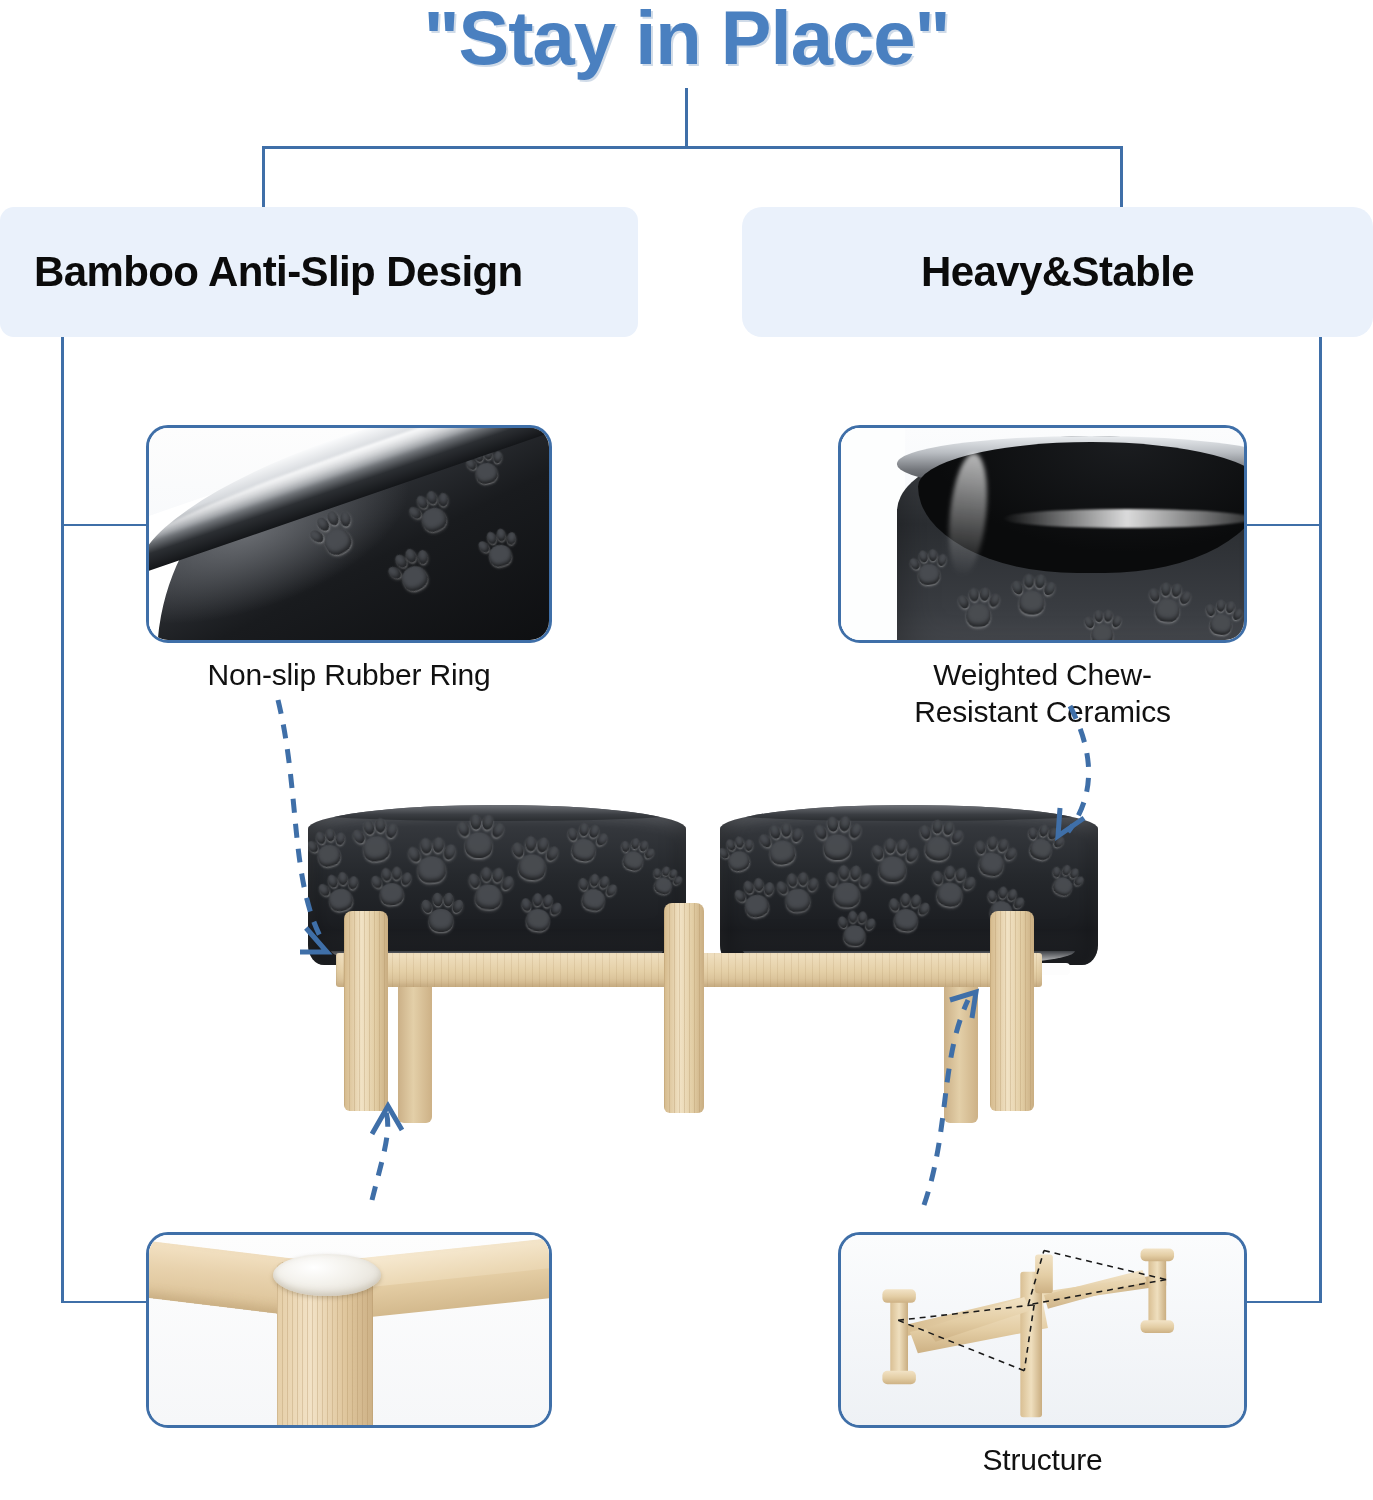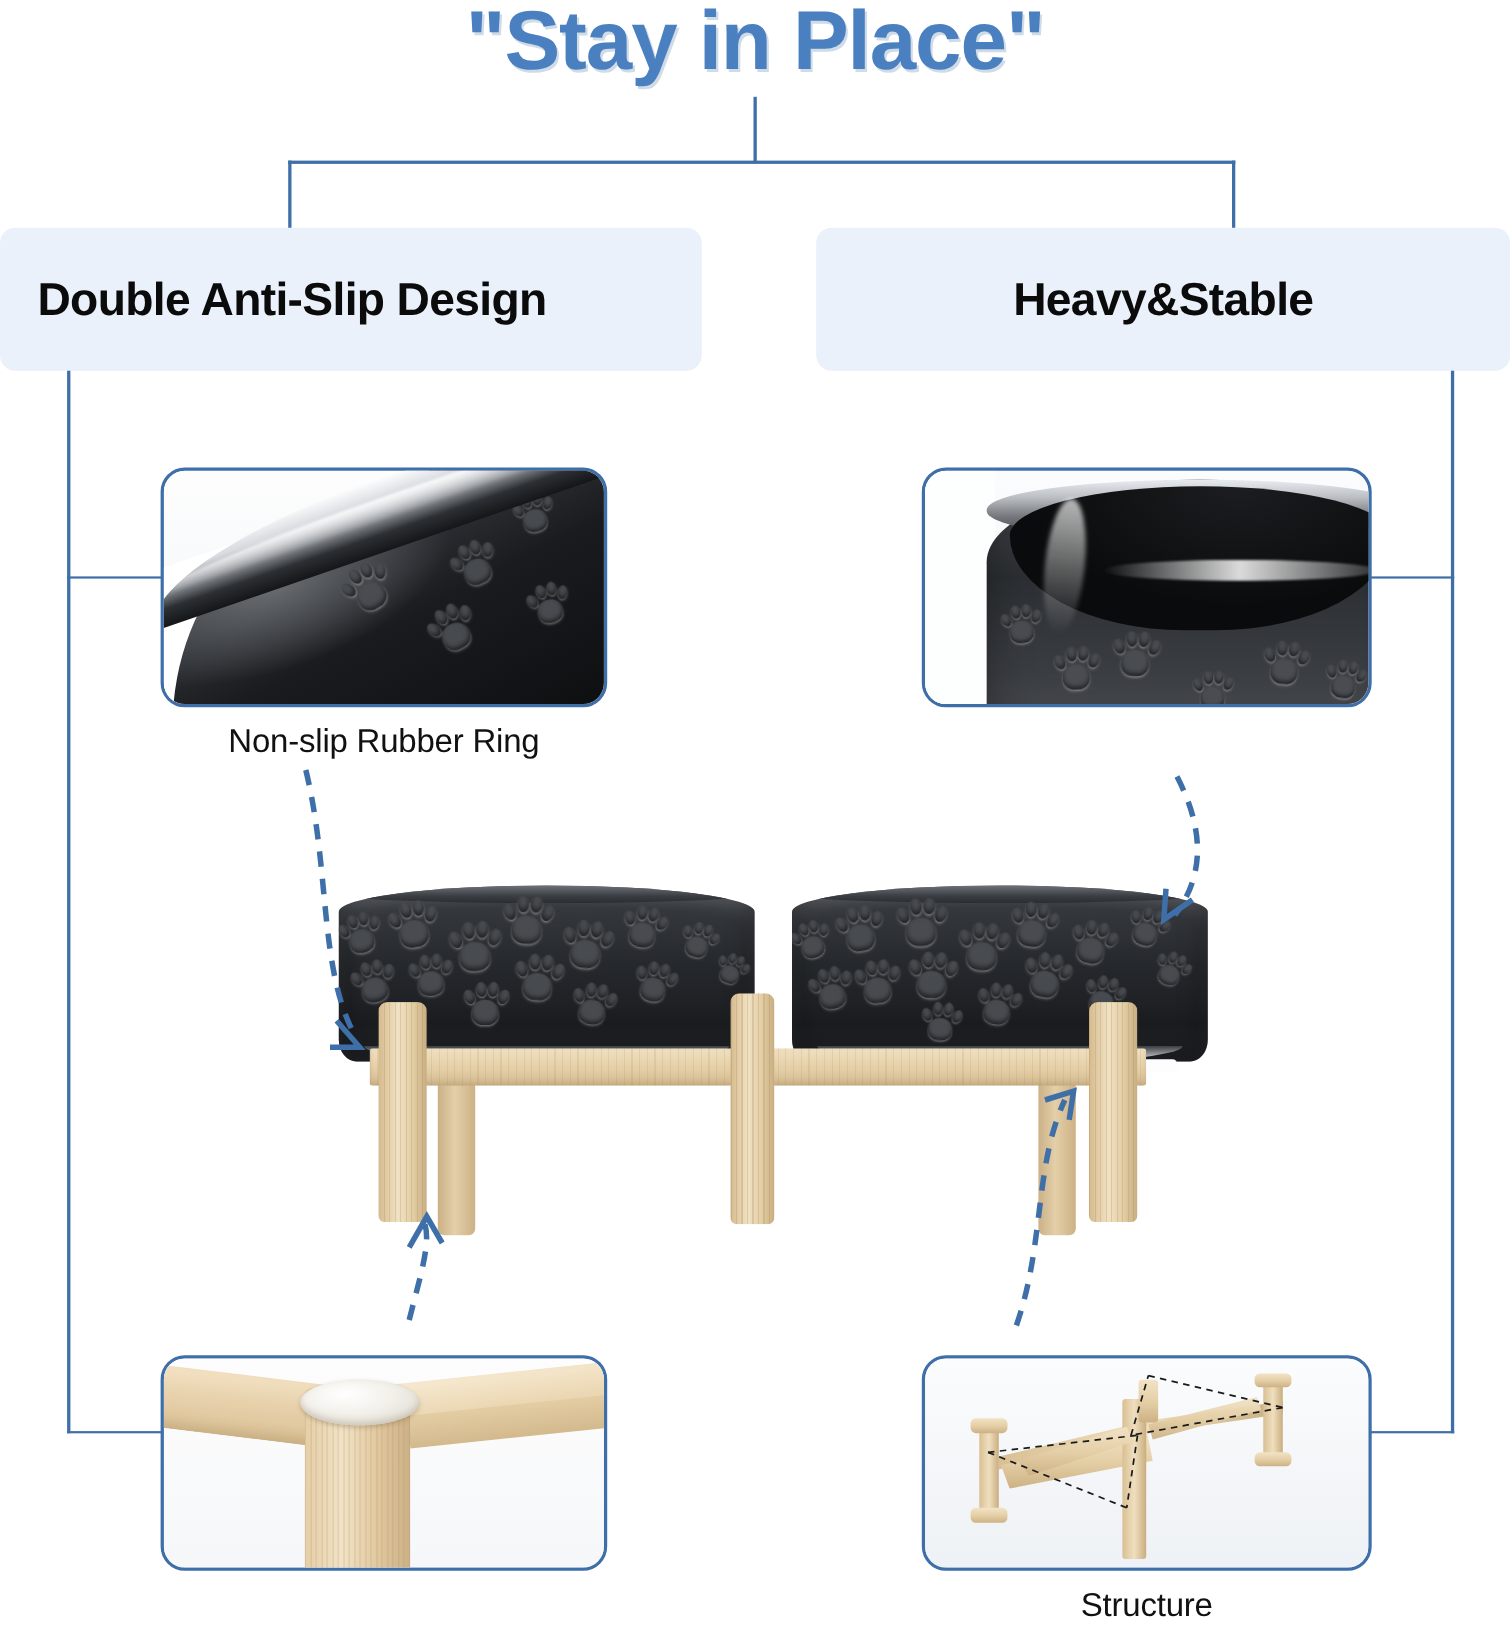--- a/index.html
+++ b/index.html
@@ -39,21 +39,21 @@
   .pill span {
     width: 100%;
     font-weight: 700;
     font-size: 42px;
     color: #0b0b0b;
     letter-spacing: -0.6px;
     white-space: nowrap;
   }
   .pill.left  { left: 0px;   top: 207px; width: 638px; height: 130px; }
   .pill.left  span { text-align: left; padding-left: 34px; }
-  .pill.right { left: 742px; top: 207px; width: 631px; height: 130px; }
+  .pill.right { left: 742px; top: 207px; width: 631px; height: 130px; border-radius: 20px; }
   .pill.right span { text-align: center; }
 
   
   .card {
     position: absolute;
     border: 3px solid #3f6fa8;
     border-radius: 22px;
     overflow: hidden;
     background: #f4f7fb;
   }
@@ -245,21 +245,21 @@
 <div id="stage">
 
   <div class="title">"Stay in Place"</div>
 
   <div class="ln v" style="left:685px; top:88px; width:3px; height:60px;"></div>
   <div class="ln h" style="left:262px; top:146px; width:861px; height:3px;"></div>
   <div class="ln v" style="left:262px; top:146px; width:3px; height:62px;"></div>
   <div class="ln v" style="left:1120px; top:146px; width:3px; height:62px;"></div>
 
   <div class="pill left">
-    <span>Double Anti-Slip Design</span>
+    <span>Bamboo Anti-Slip Design</span>
   </div>
   <div class="pill right">
     <span>Heavy&amp;Stable</span>
   </div>
 
   <div class="ln v" style="left:61px; top:337px; width:3px; height:966px;"></div>
   <div class="ln h" style="left:61px; top:524px; width:92px; height:2px;"></div>
   <div class="ln h" style="left:61px; top:1301px; width:92px; height:2px;"></div>
 
   <div class="ln v" style="left:1319px; top:337px; width:3px; height:966px;"></div>
@@ -361,20 +361,24 @@
               <i class="pd t3"></i>
               <i class="pd t4"></i>
           </div>
         </div>
       </div>
       <div class="b2-rim"></div>
       <div class="b2-inner"></div>
       <div class="b2-inner-hl"></div>
       <div class="b2-gloss"></div>
     </div>
+  </div>
+  <div class="cap tr">
+    <div>Weighted Chew-</div>
+    <div>Resistant Ceramics</div>
   </div>
 
   <div class="card bl">
     <div class="p-leg">
       <div class="leg-railL"></div>
       <div class="leg-railR"></div>
       <div class="leg-railR2"></div>
       <div class="leg-post"></div>
       <div class="leg-pad"></div>
     </div>

